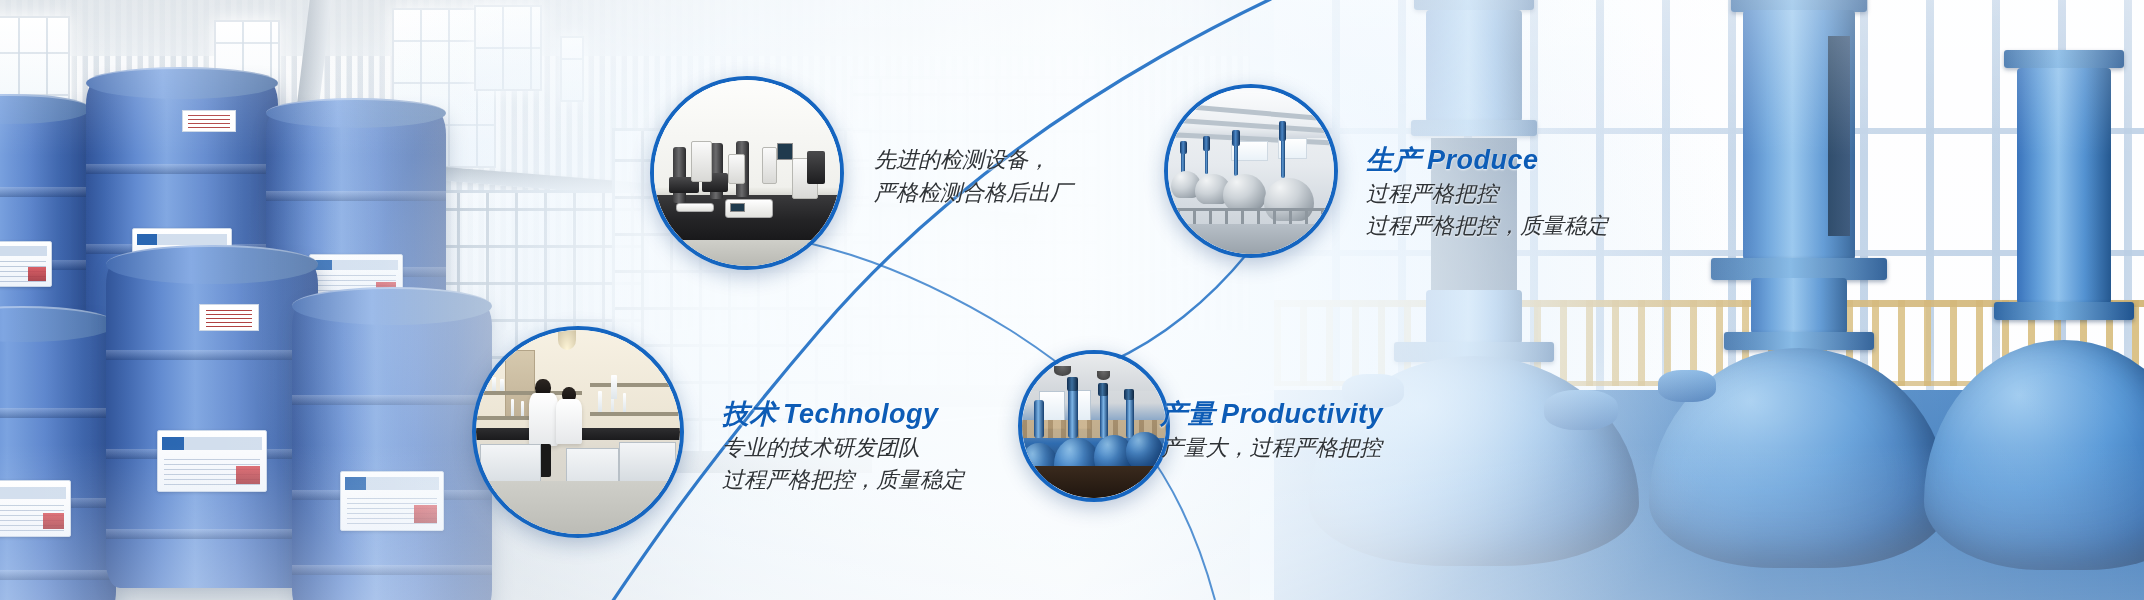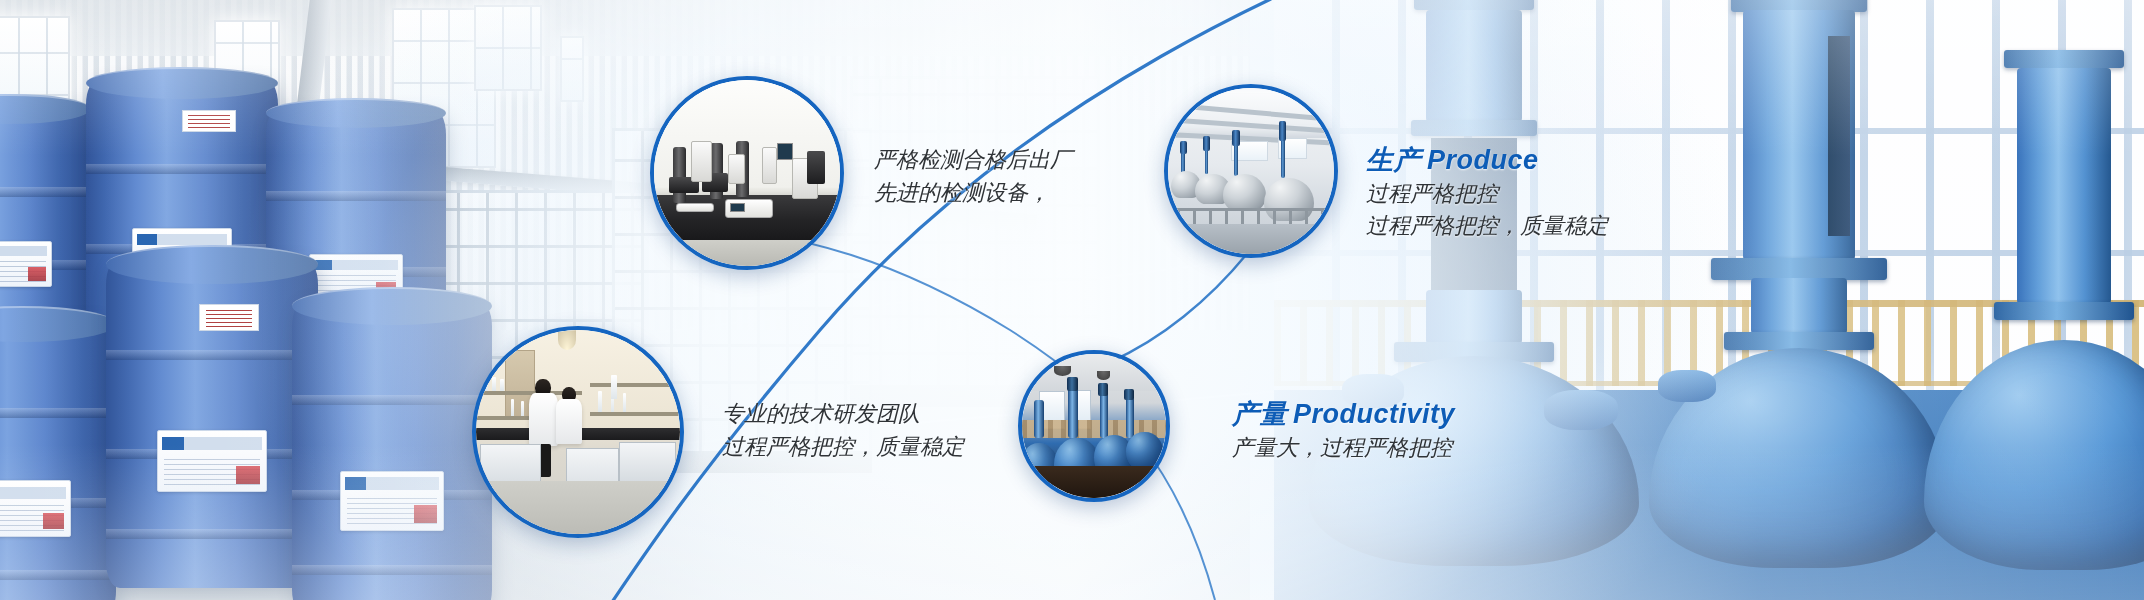--- a/index.html
+++ b/index.html
@@ -642,37 +642,40 @@
         <div class="btank" style="left:-2%; top:62%; width:28%; height:34%;"></div>
         <div class="btank" style="left:22%; top:58%; width:32%; height:36%;"></div>
         <div class="btank" style="left:50%; top:56%; width:28%; height:30%;"></div>
         <div class="btank" style="left:72%; top:54%; width:26%; height:26%;"></div>
         <div class="gnd"></div>
       </div>
     </div>
   </div>
 
   <div class="txt" style="left:874px; top:144px;">
+    <div class="line">先进的检测设备，</div>
     <div class="line">严格检测合格后出厂</div>
-    <div class="line">先进的检测设备，</div>
   </div>
 
   <div class="txt" style="left:722px; top:398px;">
+    <div class="head">
+      <span>技术</span><span class="en">Technology</span>
+    </div>
     <div class="line">专业的技术研发团队</div>
     <div class="line">过程严格把控，质量稳定</div>
   </div>
 
   <div class="txt" style="left:1366px; top:144px;">
     <div class="head">
       <span>生产</span><span class="en">Produce</span>
     </div>
     <div class="line">过程严格把控</div>
     <div class="line">过程严格把控，质量稳定</div>
   </div>
 
-  <div class="txt" style="left:1232px; top:398px;">
+  <div class="txt" style="left:1160px; top:398px;text-align:center;">
     <div class="head">
       <span>产量</span><span class="en">Productivity</span>
     </div>
     <div class="line">产量大，过程严格把控</div>
   </div>
 
 </div>
 
 </body></html>

